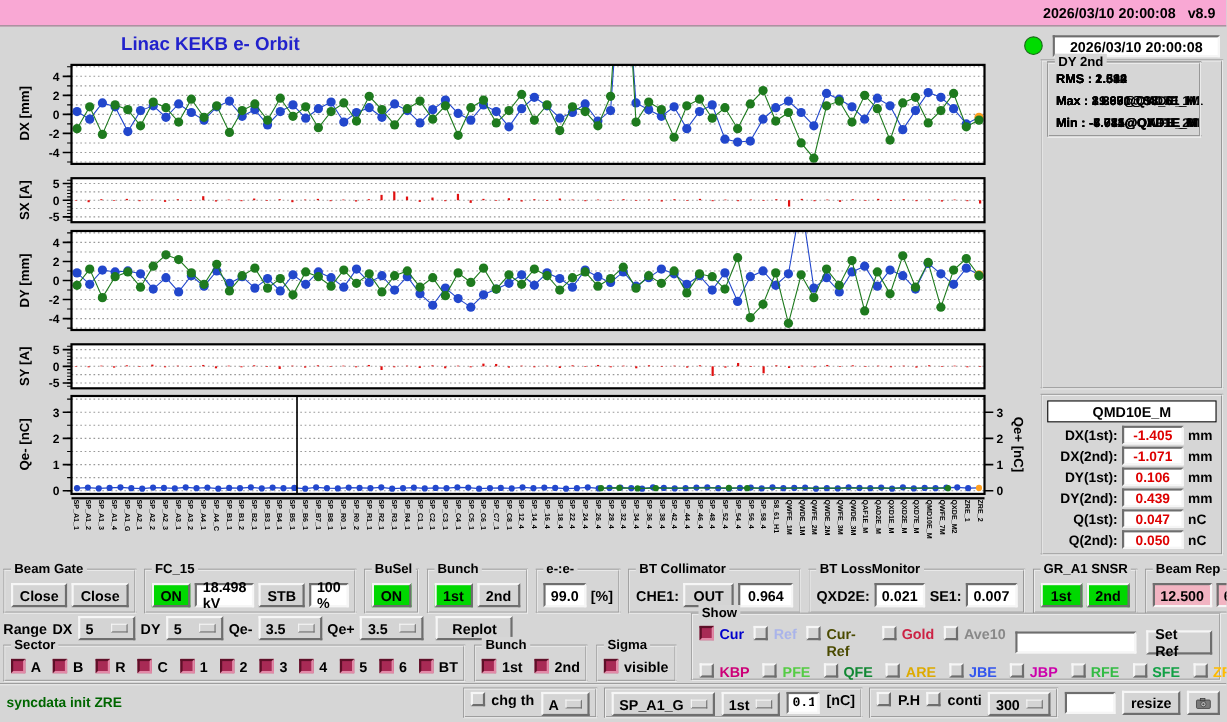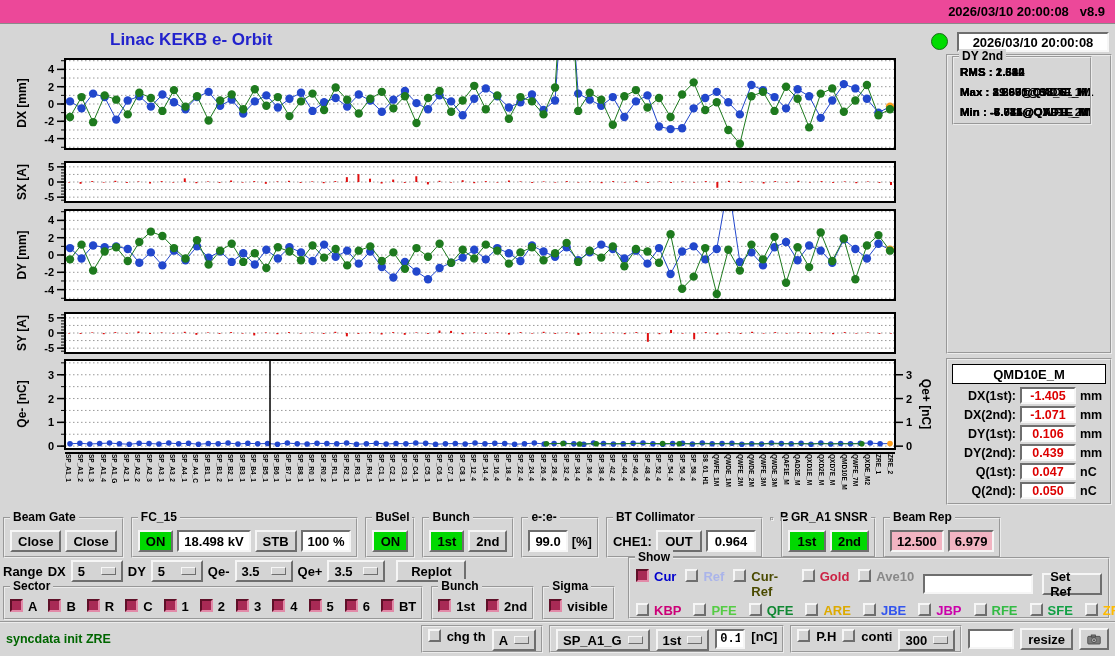--- a/index.html
+++ b/index.html
@@ -1,17 +1,17 @@
 <!DOCTYPE html>
 <html><head>
 <meta charset="utf-8">
 <style>
   html,body{margin:0;padding:0;}
   body{font-family:"Liberation Sans",sans-serif;background:#d6d6d6;width:1115px;height:656px;position:relative;overflow:hidden;}
-  #topbar{position:absolute;left:0;top:0;width:1115px;height:24px;background:#ec4899;border-bottom:1px solid #8a8a8a;box-sizing:border-box;}
+  #topbar{position:absolute;left:0;top:0;width:1115px;height:24px;background:#f9a8d4;border-bottom:1px solid #8a8a8a;box-sizing:border-box;}
   #topdate{position:absolute;right:10px;top:4px;font-size:13px;font-weight:bold;color:#000;}
   #main{position:absolute;left:0;top:25px;width:1115px;height:631px;background:#d6d6d6;}
   .ttl{position:absolute;left:110px;top:5px;font-size:17px;font-weight:bold;color:#2222cc;}
   svg text{font-family:"Liberation Sans",sans-serif;font-weight:bold;}
   .chart{position:absolute;}
   .ylab{position:absolute;width:90px;text-align:center;transform:rotate(-90deg);font-size:12px;font-weight:bold;color:#000;}
   .ylabr{position:absolute;width:90px;text-align:center;transform:rotate(90deg);font-size:12px;font-weight:bold;color:#000;}
   #xlabels{position:absolute;left:65px;top:427px;width:830px;height:60px;display:flex;justify-content:space-between;overflow:hidden;border-top:2px solid #000;}
   #xlabels span{writing-mode:vertical-rl;font-size:6.5px;font-weight:bold;color:#000;line-height:7px;white-space:nowrap;}
   
@@ -992,20 +992,26 @@
     <div class="grp">
       <div class="cap">BT Collimator</div>
       <div class="grow">
         <span class="lbl">CHE1:</span>
         <span class="btn raised" style="min-width:46px;">OUT</span>
         <span class="val sunken" style="min-width:50px;">0.964</span>
       </div>
     </div>
     <div class="grp">
       <div class="cap">BT LossMonitor</div>
+      <div class="grow">
+        <span class="lbl">QXD2E:</span>
+        <span class="val sunken" style="min-width:46px;">0.021</span>
+        <span class="lbl">SE1:</span>
+        <span class="val sunken" style="min-width:46px;">0.007</span>
+      </div>
     </div>
     <div class="grp">
       <div class="cap">GR_A1 SNSR</div>
       <div class="grow">
         <span class="btn raised green" style="min-width:38px;">1st</span>
         <span class="btn raised green" style="min-width:38px;">2nd</span>
       </div>
     </div>
     <div class="grp">
       <div class="cap">Beam Rep</div>

